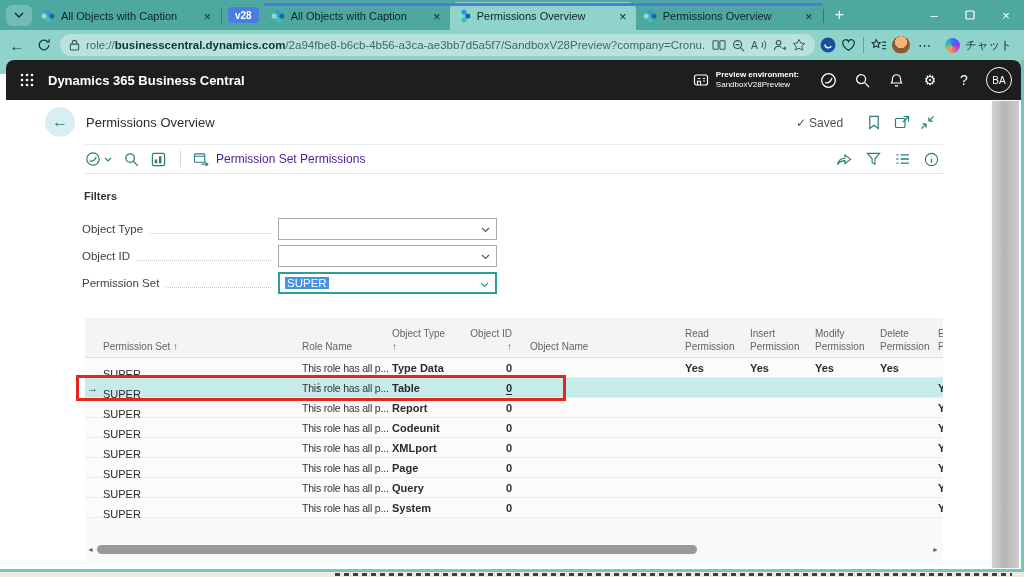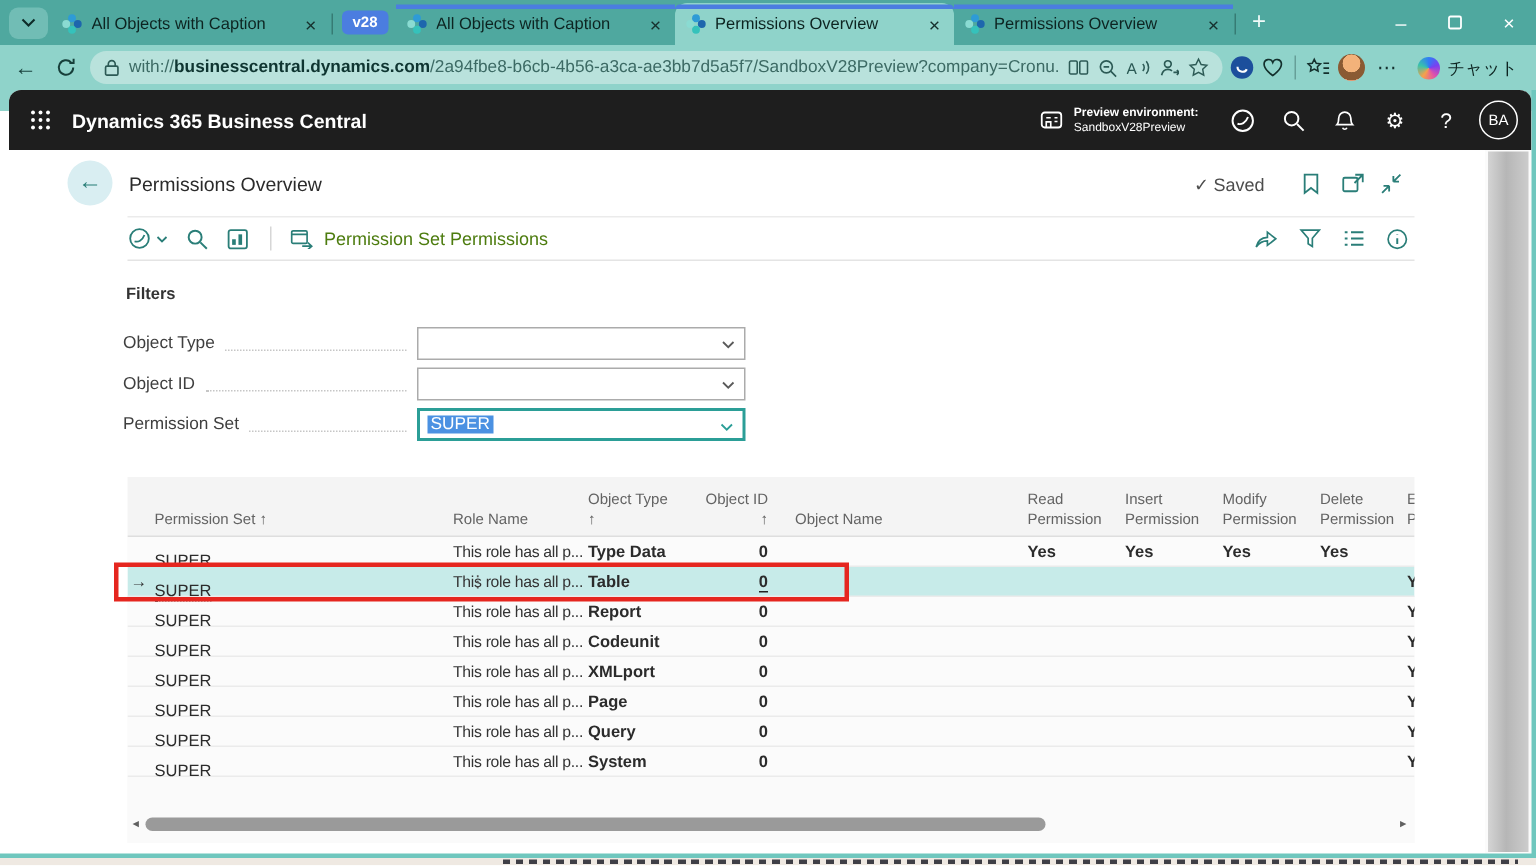--- a/index.html
+++ b/index.html
@@ -78,21 +78,21 @@
     color:#2a7e78;display:flex;align-items:center;justify-content:center;font-size:16px;cursor:pointer;}
   .pg-title{position:absolute;left:80px;top:15px;font-size:13px;color:#2b2b2b;}
   .saved{position:absolute;left:790px;top:16px;font-size:12px;color:#4d4d4d;display:flex;gap:3px;align-items:center;}
   .hd-ic{position:absolute;top:15px;color:#2a7e78;cursor:pointer;}
 
   .actionbar{position:absolute;left:79px;top:44px;width:858px;height:28px;border-top:1px solid #ebebeb;
     border-bottom:1px solid #e4e4e4;display:flex;align-items:center;box-sizing:content-box;}
   .ab-ic{color:#2a7e78;display:flex;align-items:center;margin-right:12px;cursor:pointer;}
   .ab-chev{margin-left:3px;color:#2a7e78;}
   .ab-sep{width:1px;height:16px;background:#d6d6d6;margin:0 12px 0 2px;}
-  .ab-label{font-size:12px;color:#4d7c0f;margin-left:7px;cursor:pointer;}
+  .ab-label{font-size:12px;color:#4c1d95;margin-left:7px;cursor:pointer;}
   .ab-right{margin-left:auto;display:flex;align-items:center;gap:14px;color:#2a7e78;padding-right:4px;}
   .ab-right .ab-ic{margin:0;}
 
   .filters-title{position:absolute;left:78px;top:90px;font-size:11px;font-weight:700;color:#333;}
   .frow{position:absolute;height:22px;display:flex;align-items:center;}
   .flabel{font-size:11.5px;color:#3f3f3f;white-space:nowrap;}
   .fleader{flex:1;margin:0 7px;border-bottom:1px dotted #c6c6c6;height:0;transform:translateY(4px);}
   .fctrl{width:219px;height:22px;box-sizing:border-box;border:1px solid #ababab;background:#fff;position:relative;
     display:flex;align-items:center;padding:0 20px 0 5px;font-size:11.5px;flex:none;cursor:pointer;}
   .fctrl .chev{position:absolute;right:6px;top:8px;color:#5a5a5a;}
@@ -224,21 +224,21 @@
         </svg>
     </div>
 
     <div class="addr">
       <span class="a-ic">
           <svg width="11" height="12" viewBox="0 0 12 13">
             <rect x="1.5" y="5.5" width="9" height="6.5" rx="1" fill="none" stroke="currentColor" stroke-width="1.2"></rect>
             <path d="M3.5 5.5V4a2.5 2.5 0 0 1 5 0v1.5" fill="none" stroke="currentColor" stroke-width="1.2"></path>
           </svg>
         </span>
-      <span class="addr-url"><span>with://</span><span class="dom">businesscentral.dynamics.com</span><span>/2a94fbe8-b6cb-4b56-a3ca-ae3bb7d5a5f7/SandboxV28Preview?company=Cronu...</span></span>
+      <span class="addr-url"><span>role://</span><span class="dom">businesscentral.dynamics.com</span><span>/2a94fbe8-b6cb-4b56-a3ca-ae3bb7d5a5f7/SandboxV28Preview?company=Cronu...</span></span>
       <span class="a-ic">
           <svg width="14" height="12" viewBox="0 0 16 14">
             <rect x="1" y="2" width="6" height="10" rx="1" fill="none" stroke="currentColor" stroke-width="1.2"></rect>
             <rect x="9" y="2" width="6" height="10" rx="1" fill="none" stroke="currentColor" stroke-width="1.2"></rect>
           </svg>
         </span>
       <span class="a-ic">
           <svg width="13" height="13" viewBox="0 0 14 14">
             <circle cx="6" cy="6" r="4.3" fill="none" stroke="currentColor" stroke-width="1.2"></circle>
             <path d="M9.3 9.3L13 13M4 6h4" stroke="currentColor" stroke-width="1.2" fill="none"></path>

